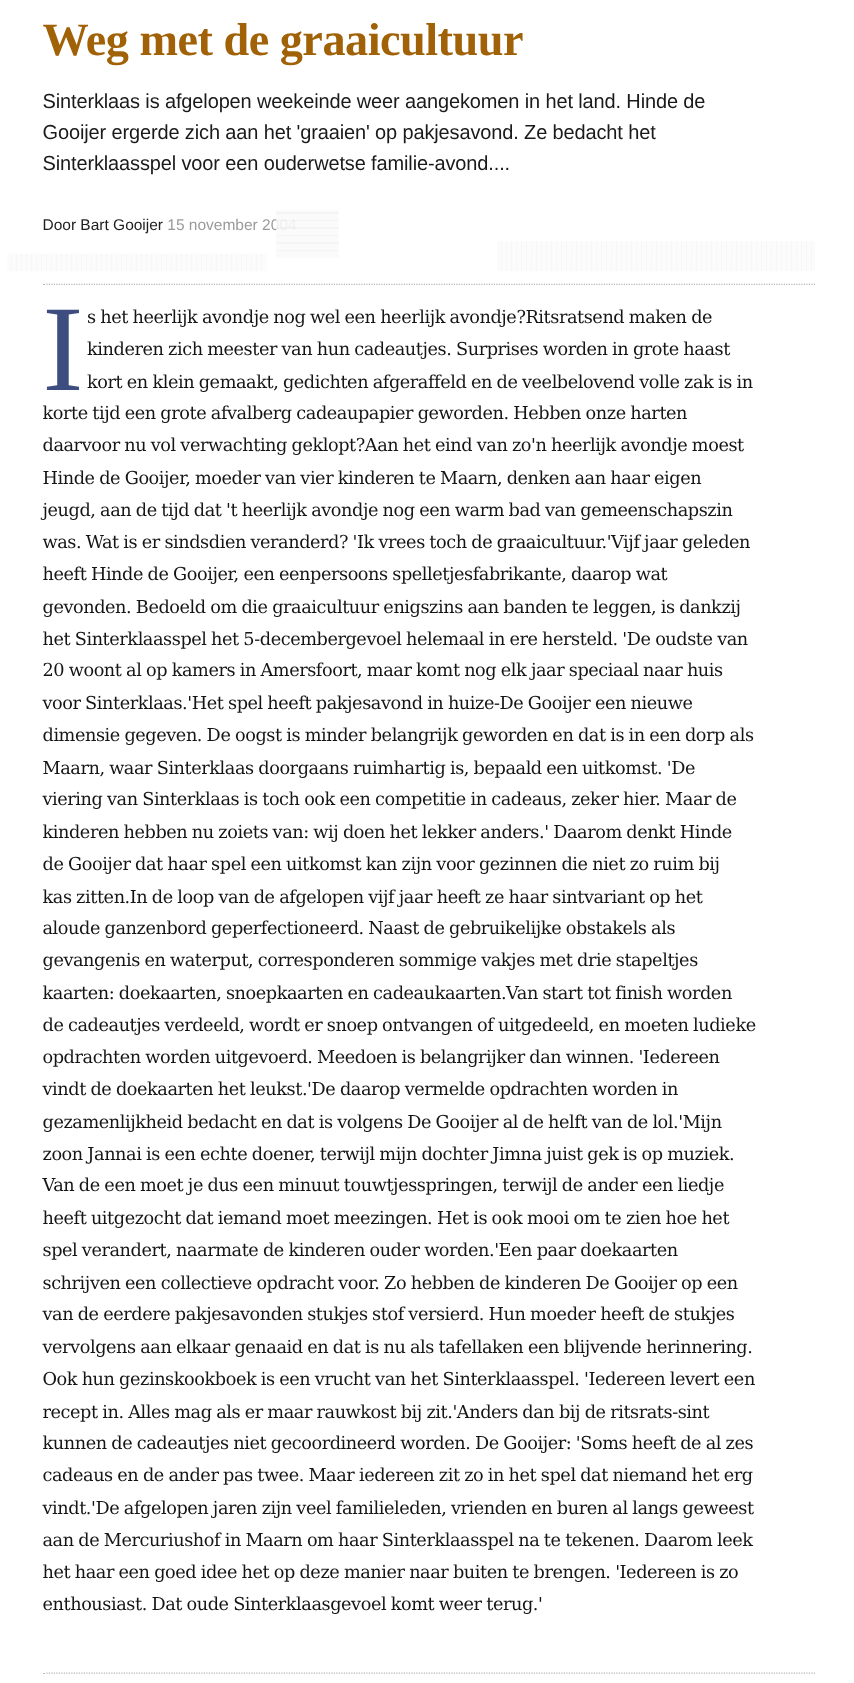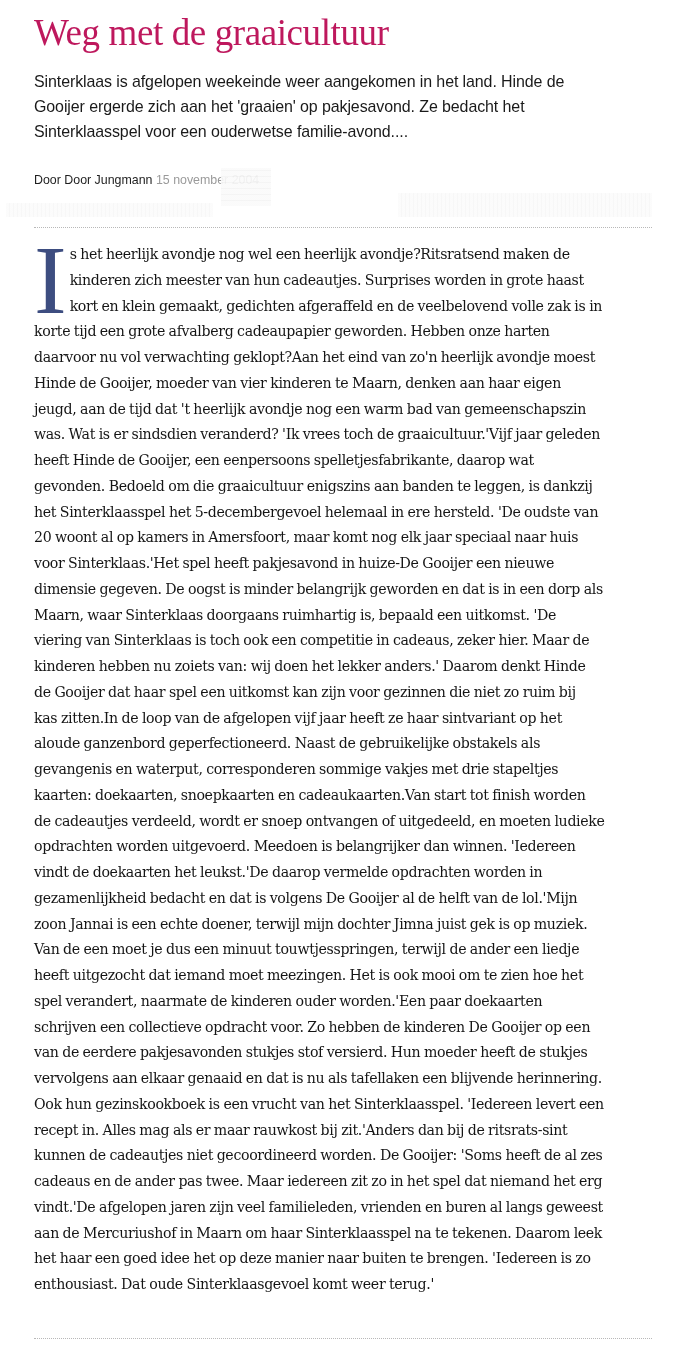--- a/index.html
+++ b/index.html
@@ -19,25 +19,25 @@
     left: 34px;
     top: 0;
     width: 618px;
   }
   .title {
     position: absolute;
     left: 0;
     top: 11px;
     margin: 0;
     font-family: "Liberation Serif", "DejaVu Serif", serif;
-    font-weight: normal;
+    font-weight: bold;
     font-size: 37px;
     line-height: 44px;
     letter-spacing: -0.4px;
-    color: #be185d;
+    color: #a16207;
     white-space: nowrap;
   }
   .intro {
     position: absolute;
     left: 0;
     top: 69px;
     width: 616px;
     margin: 0;
     font-family: "Liberation Sans", "DejaVu Sans", sans-serif;
     font-size: 16.2px;
@@ -121,21 +121,21 @@
 <div class="article">
   <h1 class="title">Weg met de graaicultuur</h1>
 
   <p class="intro">
     <span class="line" style="transform: scaleX(0.987);">Sinterklaas is afgelopen weekeinde weer aangekomen in het land. Hinde de</span>
     <span class="line" style="transform: scaleX(0.987);">Gooijer ergerde zich aan het 'graaien' op pakjesavond. Ze bedacht het</span>
     <span class="line" style="transform: scaleX(0.987);">Sinterklaasspel voor een ouderwetse familie-avond....</span>
   </p>
 
   <div class="byline">
-    <span class="author">Door Door Jungmann</span>
+    <span class="author">Door Bart Gooijer</span>
     <span class="date">15 november 2004</span>
   </div>
 </div>
 
 <div class="ghost g1"></div>
 <div class="ghost g2"></div>
 <div class="ghost g3"></div>
 
 <div class="rule top"></div>
 

